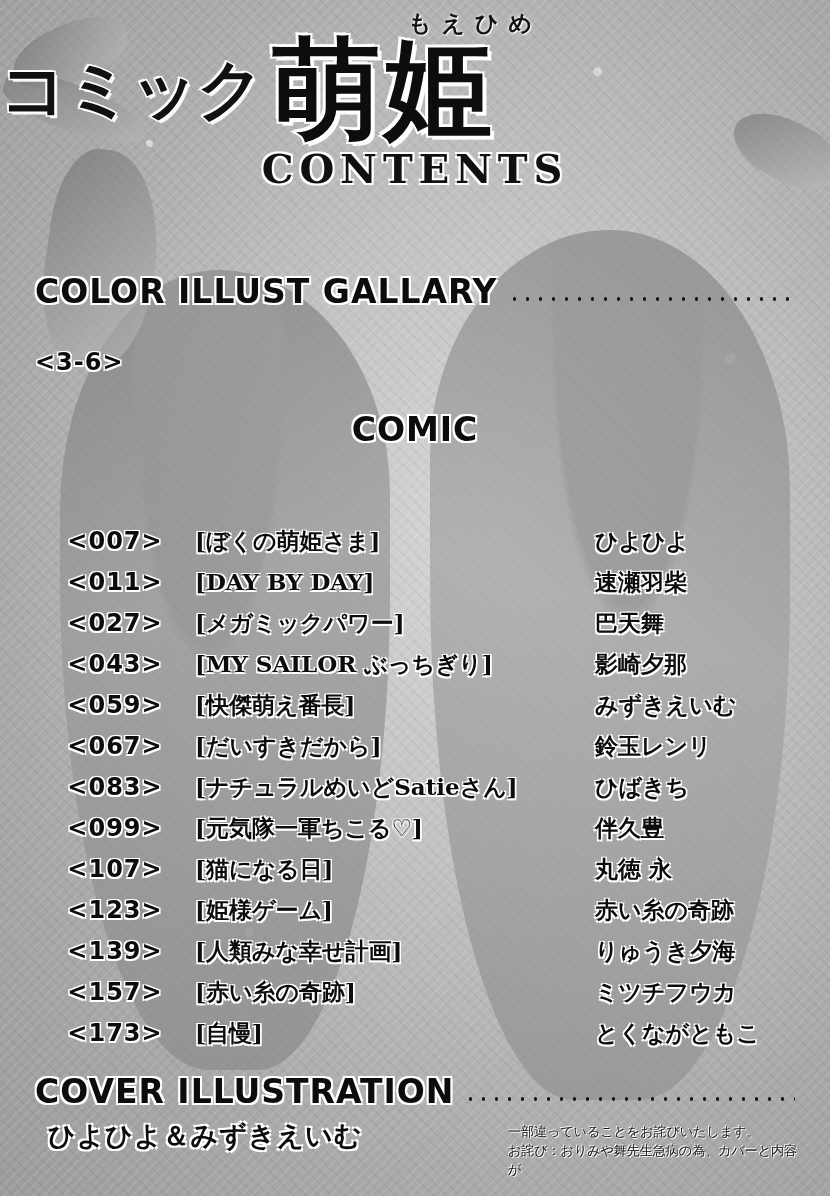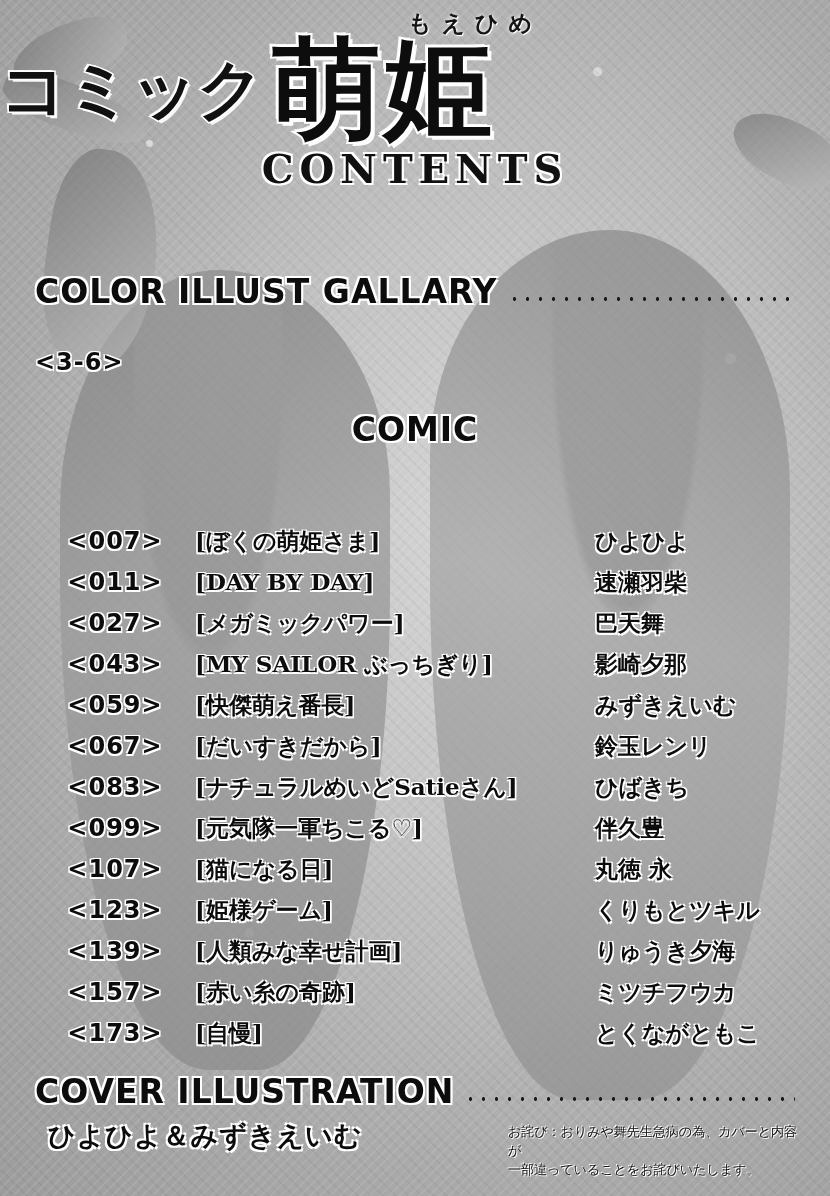--- a/index.html
+++ b/index.html
@@ -322,21 +322,21 @@
       <span class="c-author">伴久豊</span>
     </div>
     <div class="comic-row">
       <span class="c-page">&lt;107&gt;</span>
       <span class="c-title">[猫になる日]</span>
       <span class="c-author">丸徳 永</span>
     </div>
     <div class="comic-row">
       <span class="c-page">&lt;123&gt;</span>
       <span class="c-title">[姫様ゲーム]</span>
-      <span class="c-author">くりもとツキル</span>
+      <span class="c-author">赤い糸の奇跡</span>
     </div>
     <div class="comic-row">
       <span class="c-page">&lt;139&gt;</span>
       <span class="c-title">[人類みな幸せ計画]</span>
       <span class="c-author">りゅうき夕海</span>
     </div>
     <div class="comic-row">
       <span class="c-page">&lt;157&gt;</span>
       <span class="c-title">[赤い糸の奇跡]</span>
       <span class="c-author">ミツチフウカ</span>
@@ -348,17 +348,17 @@
     </div>
   </div>
 
   <div class="section-head" style="top:1072px;">
     <span class="section-title">COVER ILLUSTRATION</span>
     <span class="dots"></span>
   </div>
   <div class="cover-names">ひよひよ＆みずきえいむ</div>
 
   <div class="note">
+    <div>一部違っていることをお詫びいたします。</div>
     <div>お詫び：おりみや舞先生急病の為、カバーと内容が</div>
-    <div>一部違っていることをお詫びいたします。</div>
   </div>
 
 </div>
 
 </body></html>

